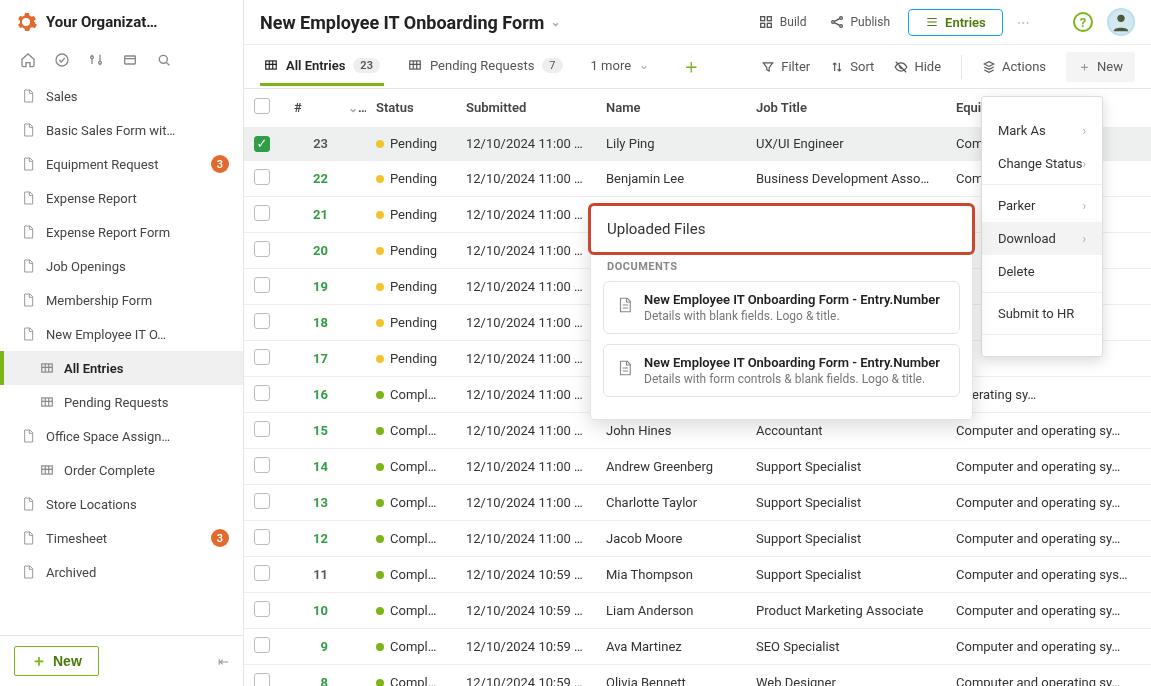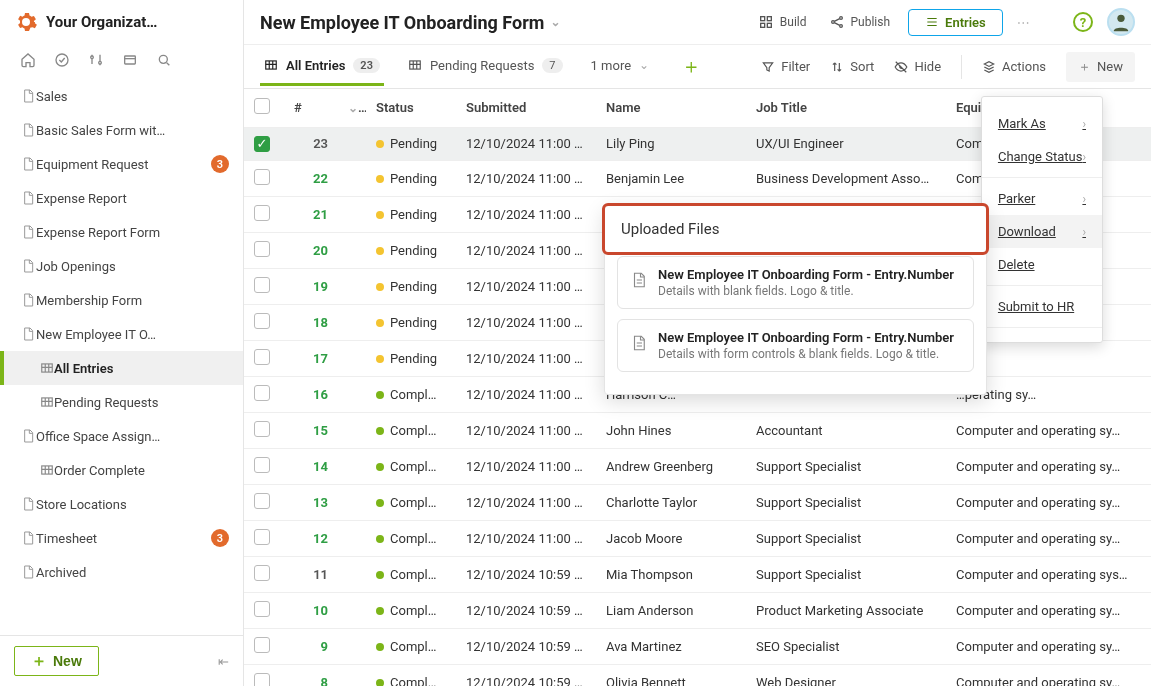--- a/index.html
+++ b/index.html
@@ -7,21 +7,21 @@
   .app { display: flex; height: 100%; }
 
   
   .sidebar { width: 244px; border-right: 1px solid #e5e5e5; display: flex; flex-direction: column; }
   .org-header { display: flex; align-items: center; gap: 8px; padding: 10px 14px; font-weight: 700; font-size: 15px; color:#222;}
   .gear-logo { width:24px; height:24px; color:#e26a2c; }
   .sb-toolbar { display: flex; gap: 18px; padding: 8px 16px 8px 20px; color:#888; align-items: center;}
   .sb-toolbar svg, .sb-toolbar .ico { width:16px; height:16px; }
   .sb-toolbar > span { cursor:pointer;}
   .sb-list { flex:1; overflow:auto; padding-bottom:8px; }
-  .sb-item { display:flex; align-items:center; gap:0; padding:8px 14px 8px 20px; cursor:pointer; white-space:nowrap; color:#444; min-height:34px;}
+  .sb-item { display:flex; align-items:center; gap:10px; padding:8px 14px 8px 20px; cursor:pointer; white-space:nowrap; color:#444; min-height:34px;}
   .sb-item .txt { flex:1; overflow:hidden; text-overflow:ellipsis; }
   .sb-item .badge { background:#e26a2c; color:#fff; border-radius:50%; width:18px; height:18px; display:inline-flex; align-items:center; justify-content:center; font-size:11px; font-weight:600;}
   .sb-item.child { padding-left: 40px; }
   .sb-item.selected.child { background:#f0f0f0; font-weight:600; color:#222; position:relative;}
   .sb-item.selected.child::before{ content:""; position:absolute; left:0; top:0; bottom:0; width:4px; background:#7cb518;}
   .doc-icon { width:16px; height:16px; color:#999; flex-shrink:0;}
   .table-icon-sm { width:14px; height:14px; color:#888; flex-shrink:0;}
   .sb-footer { border-top:1px solid #e5e5e5; padding:10px 14px; display:flex; align-items:center; gap:10px;}
   .new-btn { border:1px solid #7cb518; color:#4a7a0a; background:#fff; padding:6px 16px; font-weight:600; cursor:pointer; display:flex; align-items:center; gap:6px; border-radius:2px; font-size:14px;}
   .collapse-btn { margin-left:auto; color:#999; cursor:pointer;}
@@ -61,28 +61,28 @@
   tr.row.sel{ background:#eef0f0;}
   .col-chk{width:40px;}
   .col-num{width:54px;}
   .col-caret{width:28px;}
   .col-status{width:90px;}
   .col-sub{width:140px;}
   .col-name{width:150px;}
   .col-job{width:200px;}
 
   
-  .menu { position:absolute; background:#fff; border:1px solid #ddd; border-radius:3px; box-shadow:0 4px 14px rgba(0,0,0,.15); padding:10px 0; z-index:30;text-decoration:underline; }
+  .menu { position:absolute; background:#fff; border:1px solid #ddd; border-radius:3px; box-shadow:0 4px 14px rgba(0,0,0,.15); padding:17px 0; z-index:30; }
   .menu .mi{ padding:9px 16px; display:flex; align-items:center; justify-content:space-between; cursor:pointer; min-width:120px; color:#333;}
   .menu .mi:hover, .menu .mi.hl{ background:#f3f3f3;}
   .menu .sep{ height:1px; background:#eee; margin:4px 0;}
   .actions-menu { top:96px; right:48px; }
 
   
-  .flyout { position:absolute; top:205px; left:604px; width:383px; background:#fff; border:1px solid #e4e4e4; border-radius:4px; box-shadow:0 6px 20px rgba(0,0,0,.15); z-index:40;}
+  .flyout { position:absolute; top:205px; left:590px; width:383px; background:#fff; border:1px solid #e4e4e4; border-radius:4px; box-shadow:0 6px 20px rgba(0,0,0,.15); z-index:40;}
   .flyout .hdr{ padding:14px 16px; font-size:15px; color:#333;}
   .hl-border{ border:3px solid #c9472d; border-radius:6px; margin:-3px;}
   .flyout .sect{ padding:4px 12px 12px 12px;}
   .flyout .label{ font-size:11px; font-weight:700; color:#888; letter-spacing:.5px; padding:4px 4px 8px;}
   .doc-card{ border:1px solid #e3e3e3; border-radius:6px; padding:10px 12px; display:flex; gap:10px; margin-bottom:10px; cursor:pointer;}
   .doc-card .dtitle{ font-weight:600; color:#222;}
   .doc-card .dsub{ color:#777; font-size:12px; margin-top:2px;}
   .doc-ic{ width:18px; height:22px; flex-shrink:0; color:#888; margin-top:2px;}
   .chev { color:#aaa; font-size:12px;}
 </style>
@@ -542,20 +542,21 @@
       <span>Submit to HR</span>
     </div>
   <div class="sep"></div>
 </div>
 
 <div class="flyout">
   <div class="hl-border">
     <div class="hdr">Uploaded Files</div>
   </div>
   <div class="sect">
+    <div class="label">DOCUMENTS</div>
     <div class="doc-card">
       <svg class="doc-ic" viewBox="0 0 24 24" fill="none" stroke="currentColor" stroke-width="1.5">
           <path d="M6 3h9l4 4v14H6z"></path>
           <path d="M14 3v5h5M9 12h7M9 16h7"></path>
         </svg>
       <div>
         <div class="dtitle">New Employee IT Onboarding Form - Entry.Number</div>
         <div class="dsub">Details with blank fields. Logo &amp; title.</div>
       </div>
     </div>

